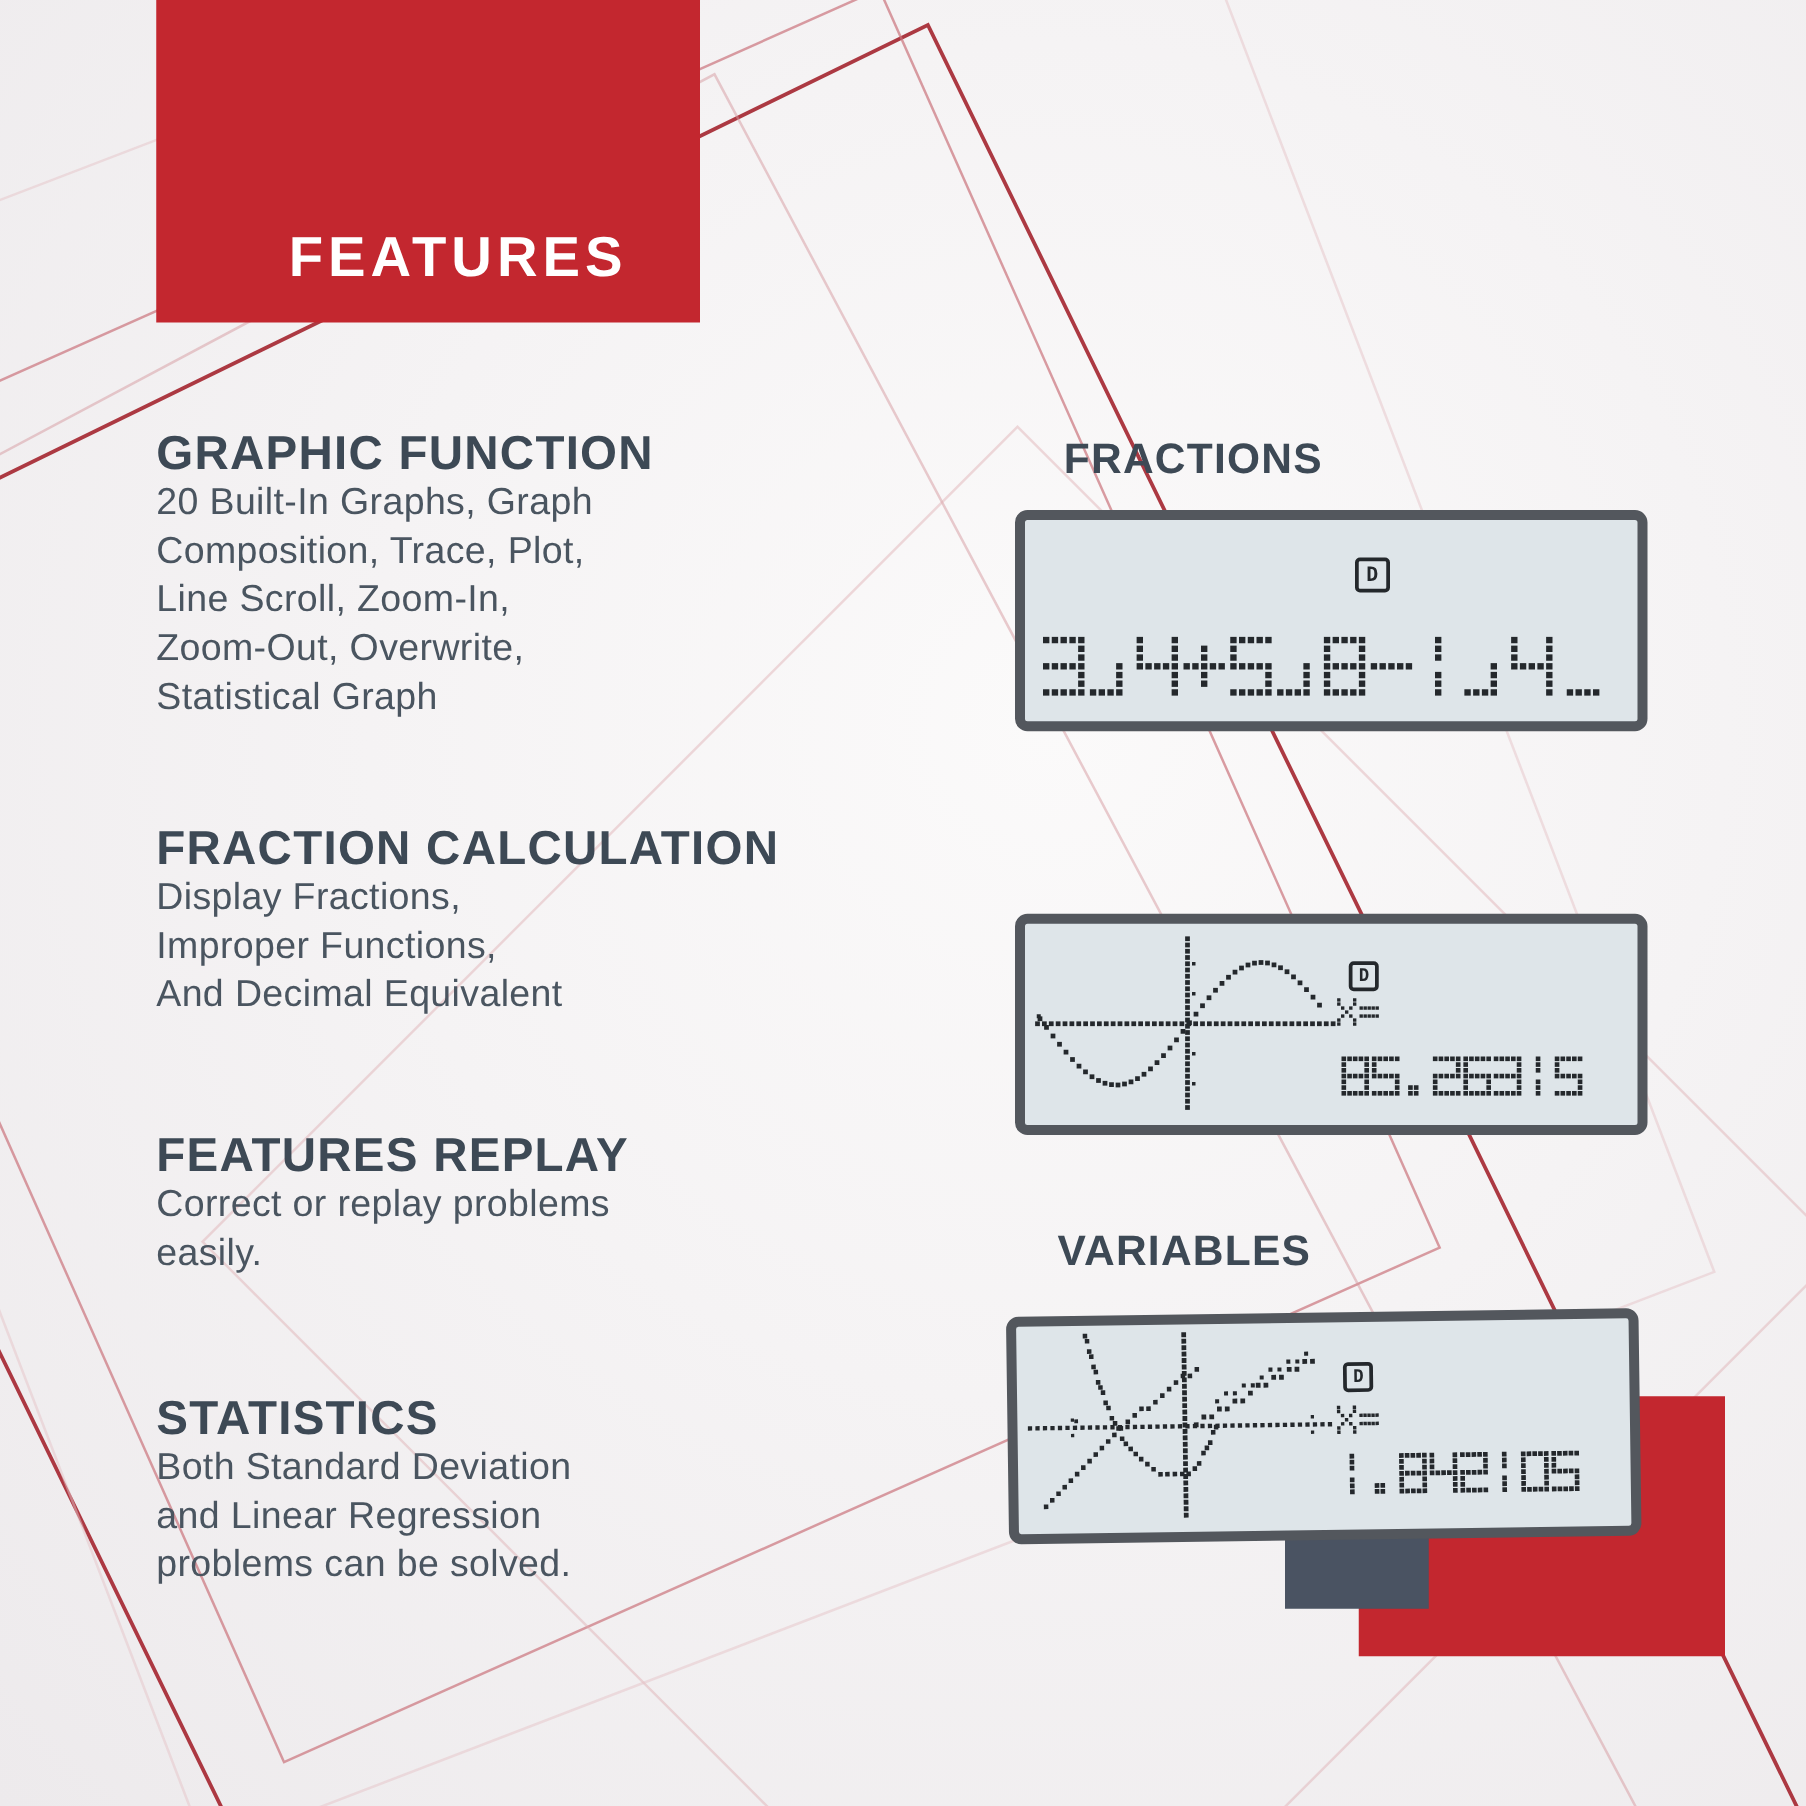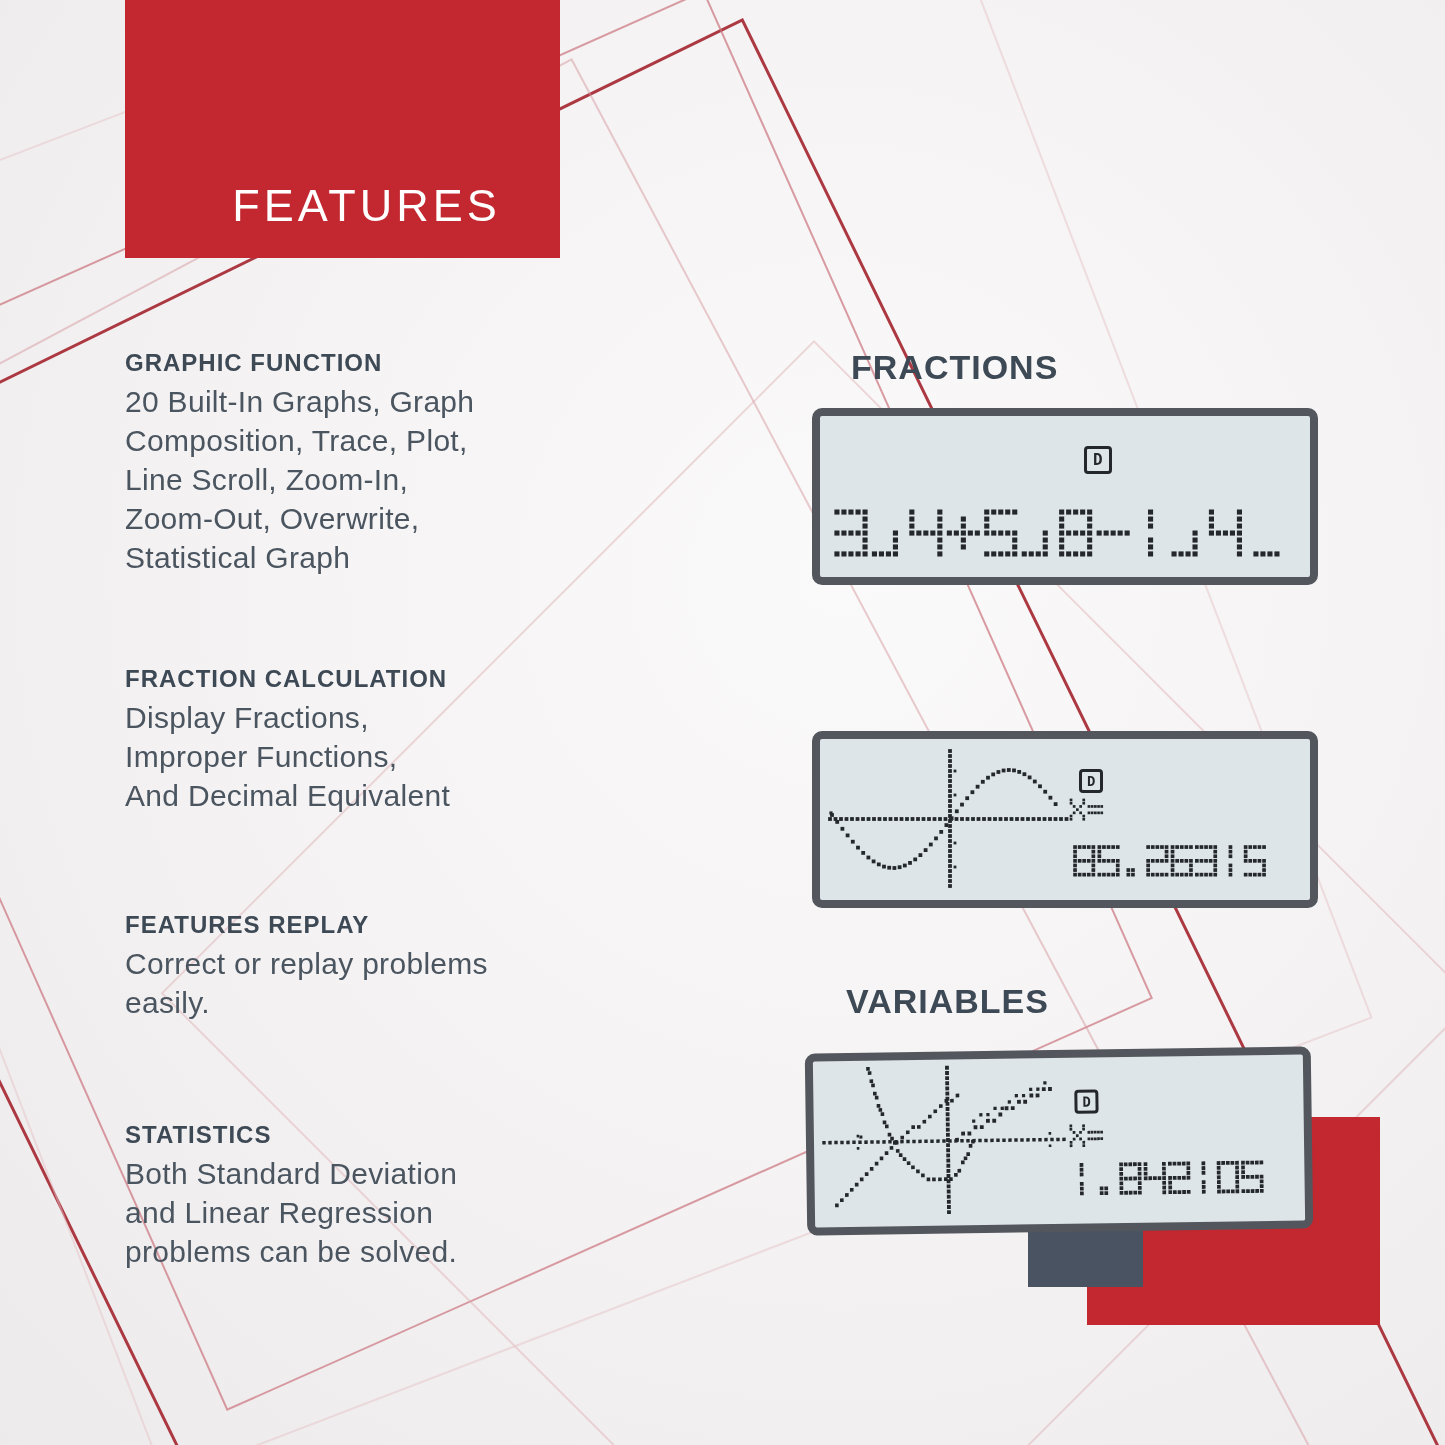--- a/index.html
+++ b/index.html
@@ -13,24 +13,24 @@
   .deco-1{left:-393px;top:18px;width:1130px;height:2050px;border:3px solid rgba(168,46,56,0.95);transform:rotate(-26deg);}
   .deco-2{left:-310px;top:-10px;width:1010px;height:1100px;border:2.5px solid rgba(203,116,124,0.7);transform:rotate(-24deg);}
   .deco-3{left:-852px;top:58px;width:1420px;height:1640px;border:2px solid rgba(214,154,160,0.5);transform:rotate(-28deg);}
   .deco-4{left:-110px;top:340px;width:920px;height:930px;border:2px solid rgba(222,172,178,0.45);transform:rotate(-45deg);}
   .deco-5{left:-385px;top:-190px;width:1290px;height:1290px;border:2px solid rgba(230,196,200,0.5);transform:rotate(-21deg);}
 
   .banner{
     position:absolute;left:125px;top:0;width:435px;height:258px;background:#c3272f;z-index:3;
     display:flex;align-items:flex-end;justify-content:center;padding-bottom:26px;box-sizing:border-box;
   }
-  .banner-label{color:#ffffff;font-size:45px;font-weight:400;letter-spacing:4px;margin-left:48px;}
+  .banner-label{color:#ffffff;font-size:45px;font-weight:700;letter-spacing:4px;margin-left:48px;}
 
   .section{position:absolute;left:125px;width:620px;z-index:3;}
-  .sec-head{font-size:24px;line-height:38px;font-weight:800;color:#3d4955;letter-spacing:1px;}
+  .sec-head{font-size:38px;line-height:38px;font-weight:800;color:#3d4955;letter-spacing:1px;}
   .sec-body{font-size:30px;line-height:39px;color:#4a5560;letter-spacing:0.3px;white-space:pre-line;}
   .pos-s1{top:344px;} .pos-s2{top:660px;} .pos-s3{top:906px;} .pos-s4{top:1116px;}
 
   .rhead{position:absolute;left:815px;font-size:34px;font-weight:800;color:#3d4955;letter-spacing:1px;z-index:3;margin-left:36px;}
   .pos-r1{top:348px;} .pos-r2{top:664px;} .pos-r3{top:982px;left:810px;}
 
   .lcd{
     position:absolute;width:506px;height:177px;background:#dee5e9;
     border:8px solid #53575d;border-radius:10px;box-sizing:border-box;z-index:4;overflow:hidden;
   }

